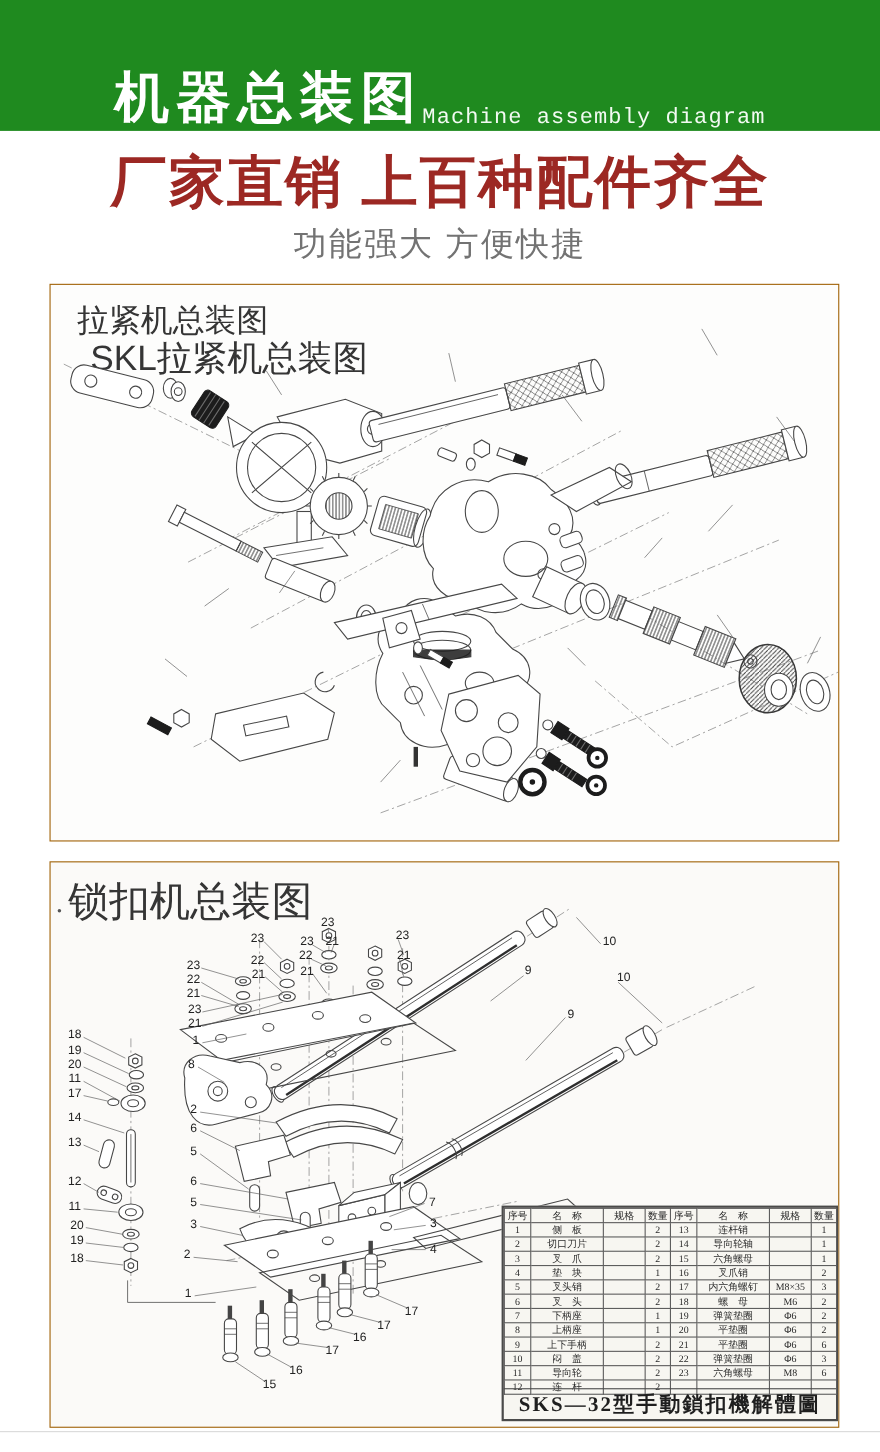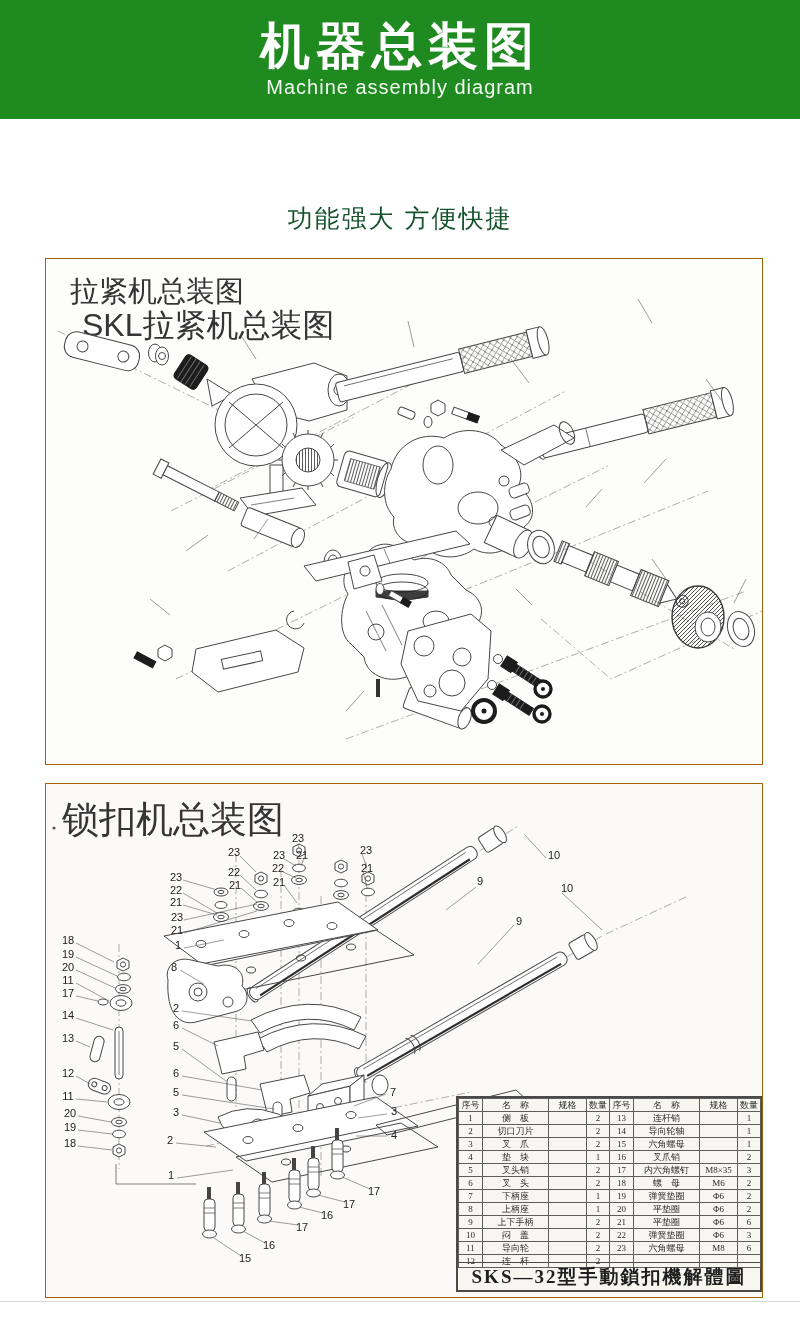--- a/index.html
+++ b/index.html
@@ -1,27 +1,27 @@
 <!DOCTYPE html>
 <html><head>
 <meta charset="utf-8">
 <style>
   html,body{margin:0;padding:0;background:#fff;}
   .page{position:relative;width:800px;height:1320px;background:#ffffff;overflow:hidden;
         font-family:"Liberation Sans","DejaVu Sans",sans-serif;}
   
   .banner{position:absolute;left:0;top:0;width:800px;height:119px;background:#1f8a1f;
-          display:flex;flex-direction:column;align-items:center;justify-content:center;}
+          display:flex;flex-direction:row;align-items:flex-end;justify-content:center;font-family:Liberation Mono, monospace;}
   .banner-title{color:#fff;font-size:50px;font-weight:bold;letter-spacing:6px;line-height:1.05;}
   .banner-sub{color:#f2faf2;font-size:20px;margin-top:4px;letter-spacing:1px;}
   
   .promo-title{position:absolute;left:0;top:132px;width:800px;text-align:center;
                color:#9c2823;font-size:51px;font-weight:bold;letter-spacing:2px;}
   .promo-sub{position:absolute;left:0;top:202px;width:800px;text-align:center;
-             color:#14532d;font-size:25px;letter-spacing:2px;}
+             color:#737373;font-size:30px;letter-spacing:2px;}
   
   .frame{position:absolute;border:1px solid #a16207;background:#fdfdfc;}
   .frame1{left:45px;top:258px;width:716px;height:505px;}
   .frame2{left:45px;top:783px;width:716px;height:513px;background:#fbfaf8;}
   .frame svg{position:absolute;left:0;top:0;}
   
   .parts-table-wrap{position:absolute;left:410px;top:312px;width:306px;height:196px;
         border:2px solid #4a4a4a;background:#f7f6f1;box-sizing:border-box;
         font-family:"Liberation Serif","DejaVu Serif",serif;color:#2b2b2b;}
   .parts-table{border-collapse:collapse;width:100%;table-layout:fixed;padding-left:28px;}
@@ -47,20 +47,21 @@
 </head>
 <body>
 
 <div class="page">
 
   <div class="banner">
     <div class="banner-title">机器总装图</div>
     <div class="banner-sub">Machine assembly diagram</div>
   </div>
 
+  <div class="promo-title">厂家直销 上百种配件齐全</div>
   <div class="promo-sub">功能强大 方便快捷</div>
 
   <div class="frame frame1">
   <svg width="716" height="505" viewBox="0 0 716 505">
     <defs>
       <pattern id="kn" width="7" height="7" patternUnits="userSpaceOnUse">
         <path d="M0 0L7 7M7 0L0 7" stroke="#5a5a5a" stroke-width="0.7" fill="none"></path>
       </pattern>
       <pattern id="vh" width="3" height="8" patternUnits="userSpaceOnUse">
         <path d="M1.5 0V8" stroke="#4a4a4a" stroke-width="0.9"></path>

